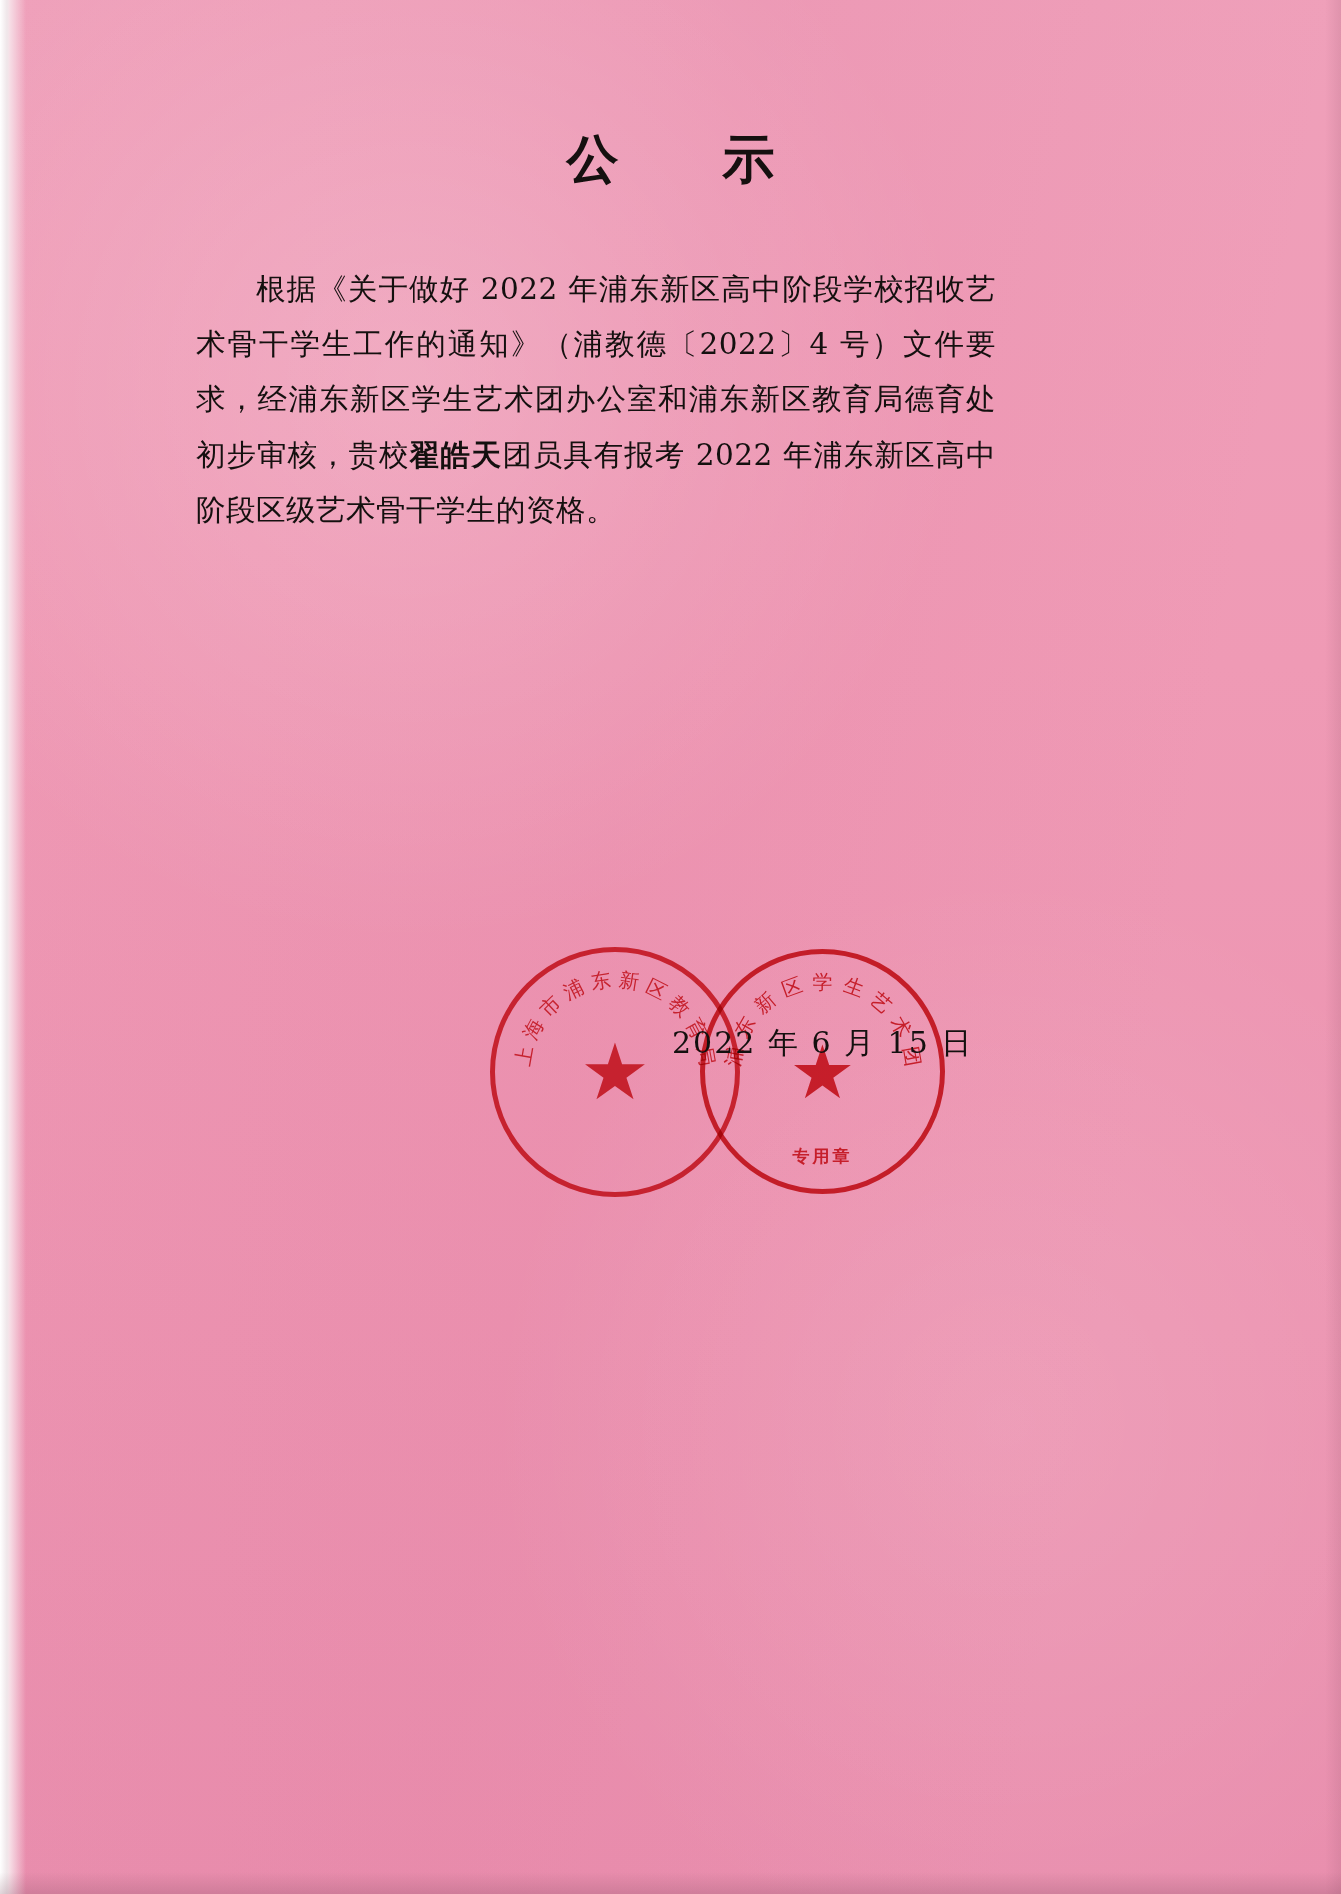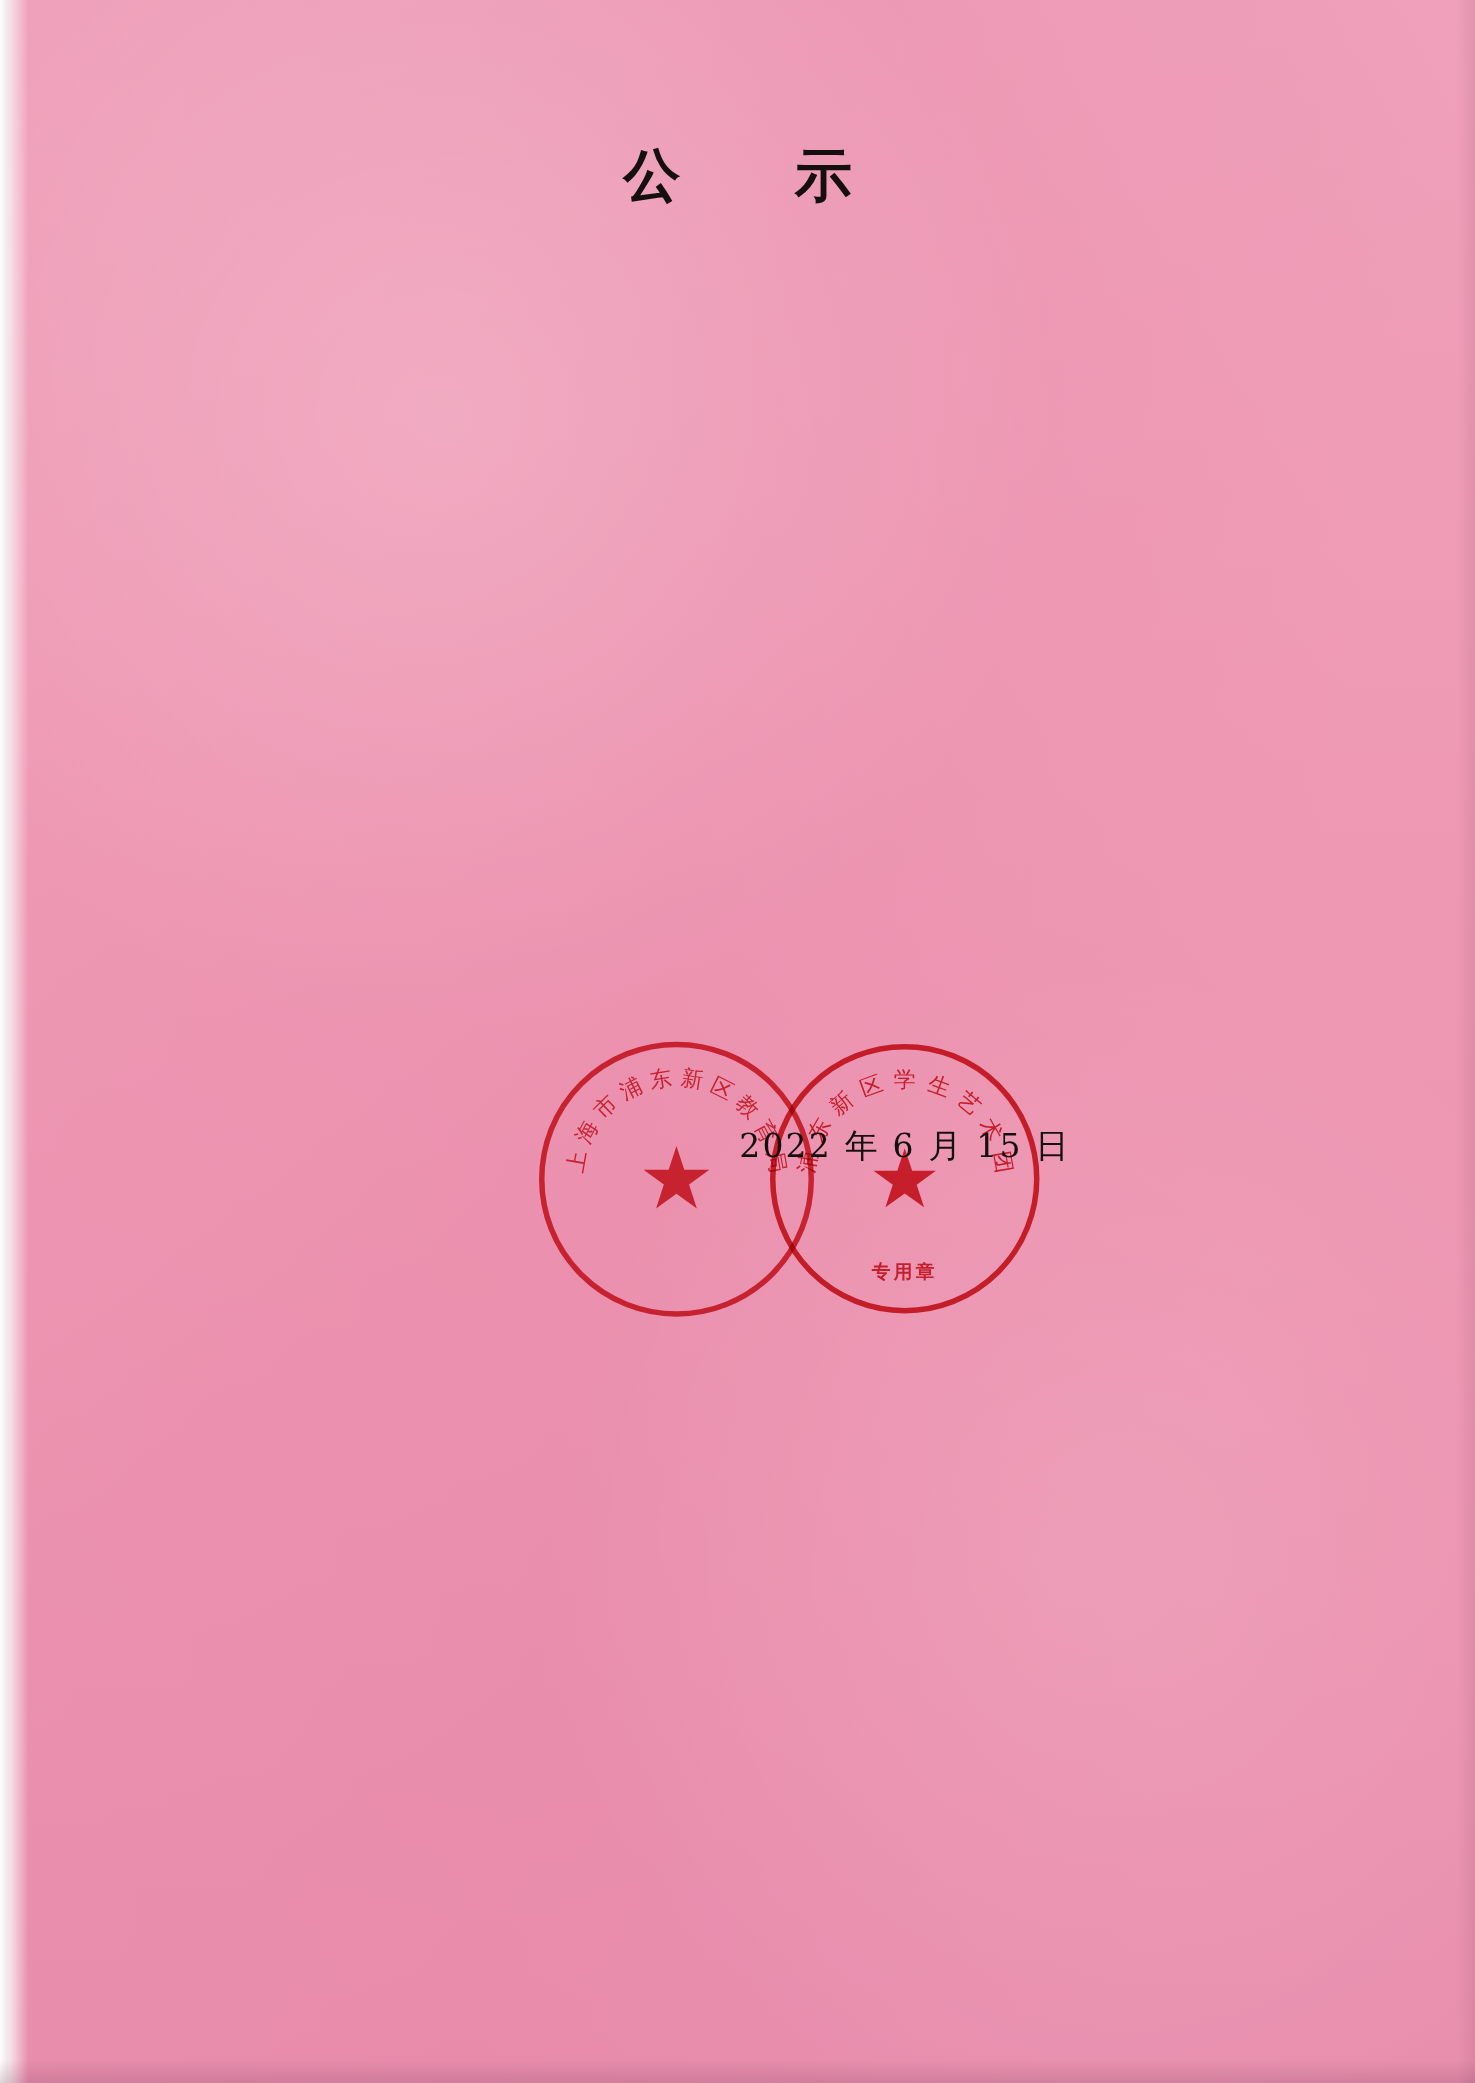--- a/index.html
+++ b/index.html
@@ -194,20 +194,21 @@
 <div class="edge-left"></div>
 <div class="edge-left2"></div>
 <div class="edge-right"></div>
 <div class="edge-bottom"></div>
 
 <div class="sheet">
 
   <div class="doc-title">公　示</div>
 
   <div class="body-text">
+    <p class="para"><span>根据《关于做好 2022 年浦东新区高中阶段学校招收艺术骨干学生工作的通知》（浦教德〔2022〕4 号）文件要求，经浦东新区学生艺术团办公室和浦东新区教育局德育处初步审核，贵校</span><span class="name-bold">翟皓天</span><span>团员具有报考 2022 年浦东新区高中阶段区级艺术骨干学生的资格。</span></p>
   </div>
 
 
   <div class="seal seal-a">
     <div class="ring"></div>
     <div class="arc-text" id="arc-left">
         <span style="transform: translate(-90.6023px, -15.9756px) rotate(280deg) translate(-50%, -50%);">上</span>
         <span style="transform: translate(-81.3981px, -42.876px) rotate(297.778deg) translate(-50%, -50%);">海</span>
         <span style="transform: translate(-64.42px, -65.6815px) rotate(315.556deg) translate(-50%, -50%);">市</span>
         <span style="transform: translate(-41.2895px, -82.2142px) rotate(333.333deg) translate(-50%, -50%);">浦</span>

